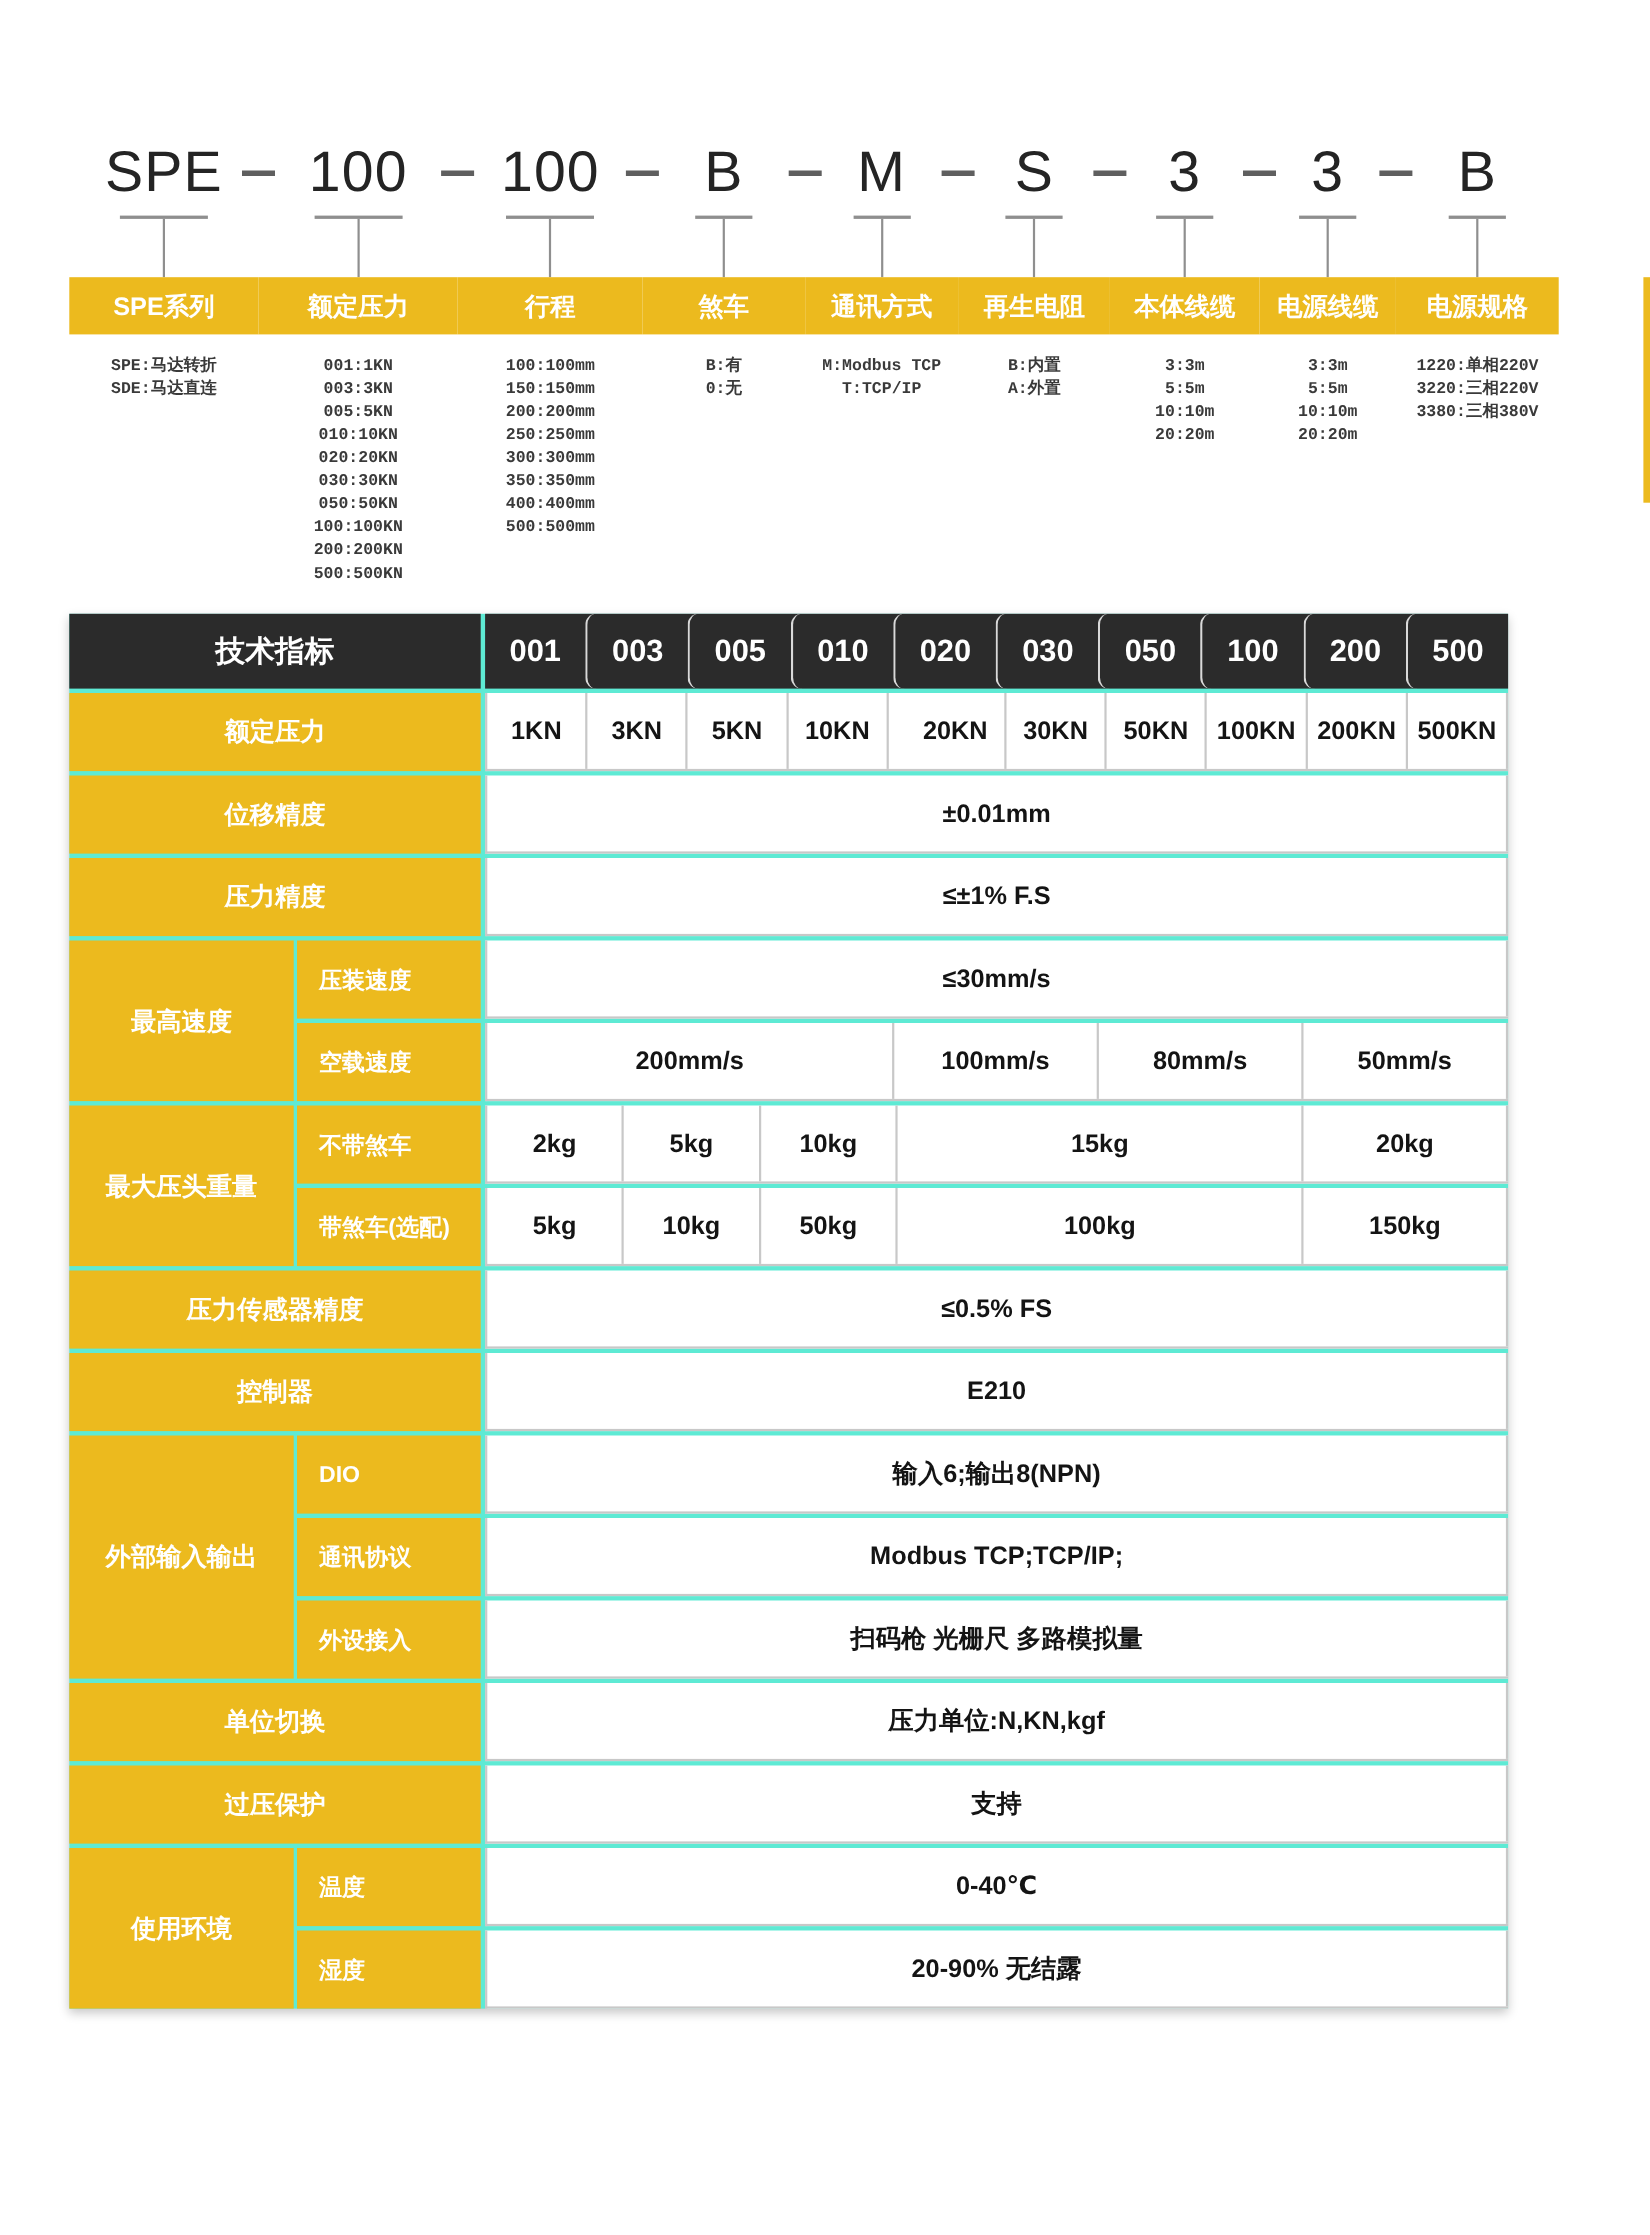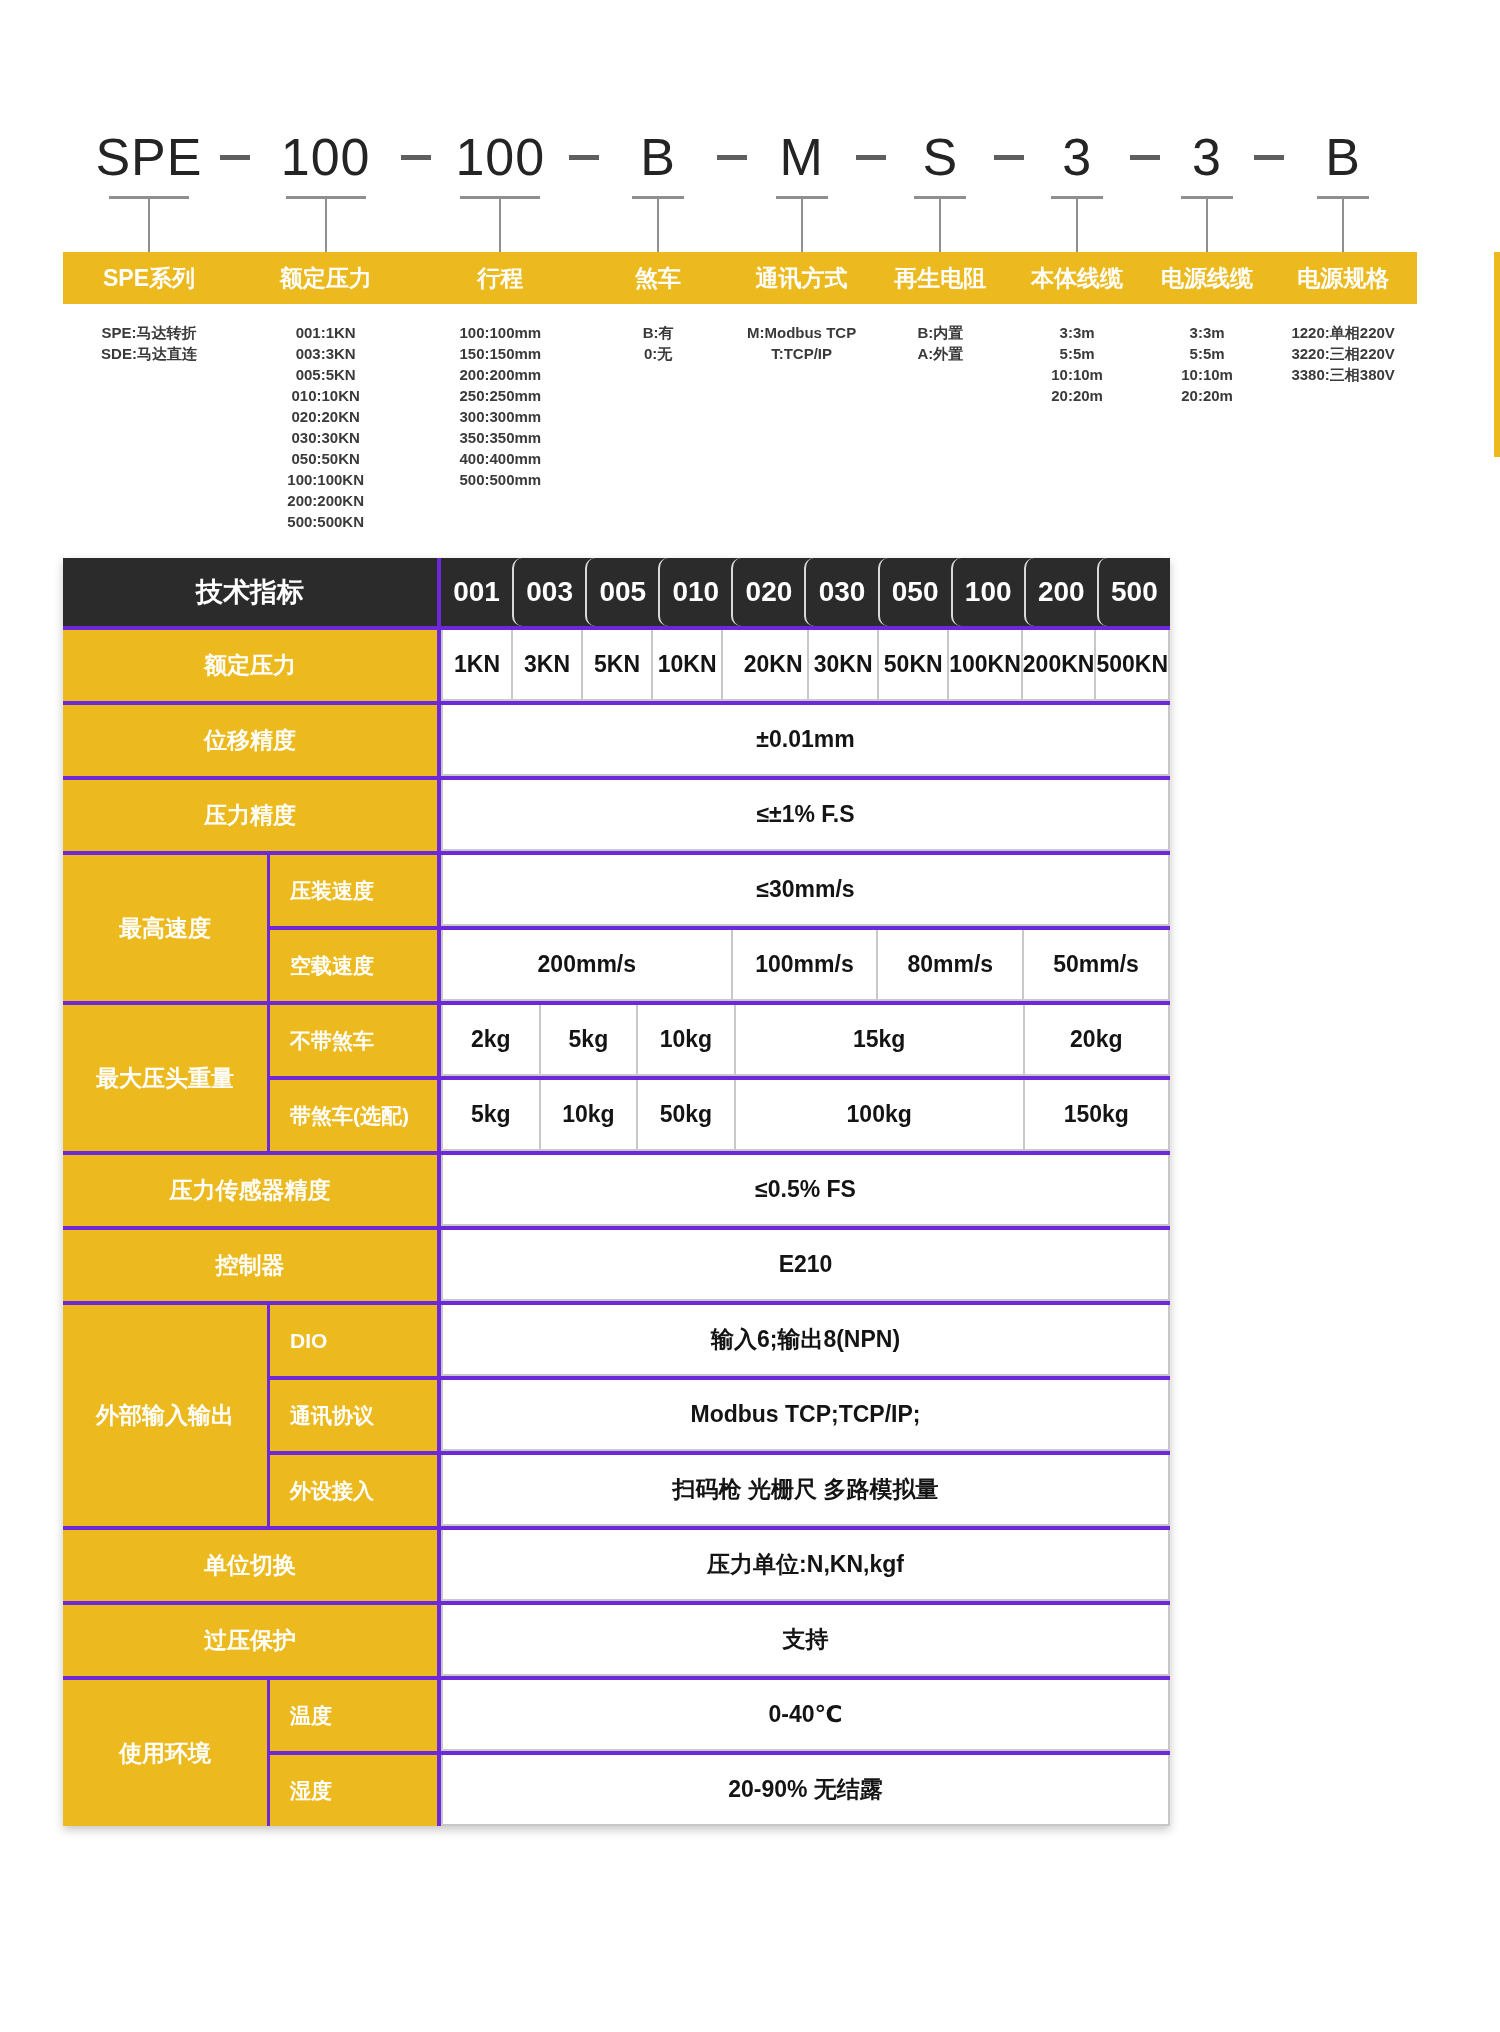--- a/index.html
+++ b/index.html
@@ -16,27 +16,27 @@
     font-size:52px; font-weight:400; color:#242424; letter-spacing:1px; }
   .code-dash { position:absolute; top:37px; width:30px; height:5px; background:#5f5f5f;
     transform:translateX(-50%); }
   .marker-cell { height:56px; display:flex; flex-direction:column; align-items:center; }
   .marker-underline { height:3px; background:#8f8f8f; }
   .marker-vline { width:2px; flex:1; background:#8f8f8f; }
   .band-cell { height:52px; background:#ECBA1E; display:flex; align-items:center; justify-content:center;
     color:#ffffff; font-weight:700; font-size:23px; }
   .opts-cell { padding-top:18px; text-align:center; font-size:15px; font-weight:700;
     color:#3a3a3a; line-height:21px; }
-  .opt-line { white-space:nowrap; }
+  .opt-line { white-space:nowrap;font-family:Liberation Mono, monospace; }
 
   .accent-strip { position:absolute; right:0; top:252px; width:6px; height:205px; background:#ECBA1E; }
 
   
-  .spec-table { position:absolute; left:63px; top:558px; width:1107px;
-    box-shadow:0 4px 9px rgba(0,0,0,0.22); background:#6d28d9; }
+  .spec-table { position:absolute; left:63px; top:558px; width:1308px;
+    box-shadow:0 4px 9px rgba(0,0,0,0.22); background:#5eead4; }
   .t-header { display:flex; height:68px; }
   .h-label { width:374px; background:#2B2B2B; color:#fff; font-size:27px; font-weight:700;
     display:flex; align-items:center; justify-content:center; flex:none; }
   .h-data { flex:1; margin-left:4px; background:#2B2B2B; display:flex; }
   .h-col { flex:1 1 0; display:flex; align-items:center; justify-content:center;
     color:#ffffff; font-size:28px; font-weight:700; border-left:2px solid #d9d9d9; box-sizing:border-box;border-radius:10px; }
   .h-col:first-child { border-left:none; }
 
   .t-unit { margin-top:4px; }
   .t-row { display:flex; height:71px; }

